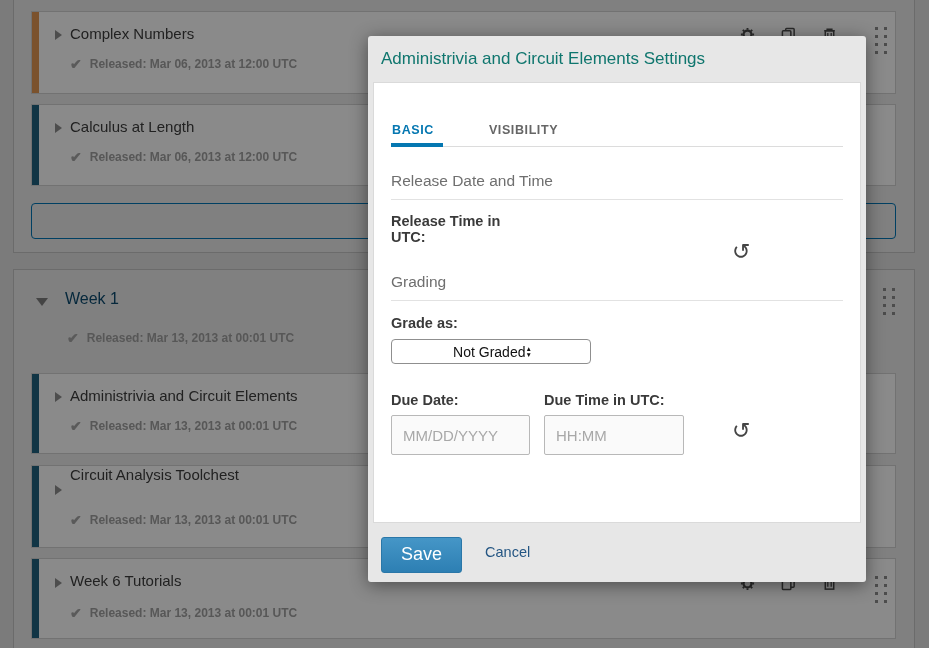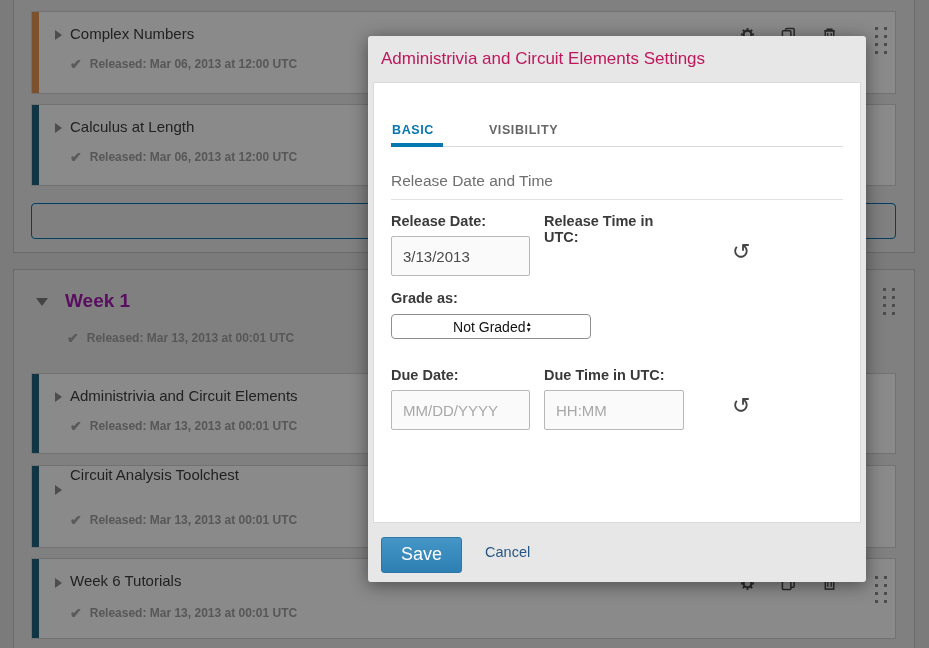--- a/index.html
+++ b/index.html
@@ -16,40 +16,40 @@
   #section1 .sub-card { left:17px; }
   .accent { position:absolute; left:0; top:0; bottom:0; width:7px; }
   .caret-r { position:absolute; width:0; height:0; border-top:5px solid transparent;
              border-bottom:5px solid transparent; border-left:7px solid #8d8d8d; }
   .caret-d { position:absolute; width:0; height:0; border-left:6px solid transparent;
              border-right:6px solid transparent; border-top:8px solid #7c7c7c; }
   .card-title { position:absolute; left:38px; top:13px; font-size:15px; color:#3d3d3d; white-space:nowrap;text-align:right; }
   .released-row { position:absolute; left:38px; font-size:12px; font-weight:bold; color:#9f9f9f; white-space:nowrap; }
   .released-row .check { font-size:14px; color:#a4a4a4; margin-right:8px; vertical-align:-1px; }
 
-  .sec-header-title { position:absolute; left:51px; top:20px; font-size:19px; font-weight:bold; color:#a21caf; }
+  .sec-header-title { position:absolute; left:51px; top:20px; font-size:16px; font-weight:normal; color:#0c4a6e; }
   .sec-header-released { position:absolute; left:53px; top:60px; font-size:12px; font-weight:bold; color:#9f9f9f; }
   .sec-header-released .check { font-size:14px; color:#a4a4a4; margin-right:8px; vertical-align:-1px; }
 
   .new-sub-btn { position:absolute; left:17px; top:246px; width:865px; height:36px;
                  background:transparent; border:1px solid #0075b4; border-radius:4px; cursor:pointer; }
 
   .icon-row { position:absolute; display:flex; align-items:flex-start; }
   .icon-btn { width:16px; height:16px; margin-right:25px; cursor:pointer; }
   .icon-btn svg { display:block; }
   .drag { display:grid; grid-template-columns:3px 3px; grid-auto-rows:3px; gap:5px 6px; cursor:grab; }
   .drag i { background:#8b8b8b; display:block; }
 
   
   .overlay { position:absolute; inset:0; background:rgba(0,0,0,0.45); z-index:10; }
 
   
   .modal { position:absolute; left:368px; top:36px; width:498px; height:546px; z-index:20;
            background:#e7e7e7; border-radius:3px; box-shadow:0 3px 18px rgba(0,0,0,0.45); }
-  .modal-title { padding:13px 10px 0 13px; font-size:17px; color:#be185d; }
+  .modal-title { padding:13px 10px 0 13px; font-size:17px; color:#0f766e; }
   .panel { position:absolute; left:5px; top:46px; width:488px; height:441px; background:#fff;
            border:1px solid #dadada; padding:0 17px; }
   .tabs { display:flex; margin-top:40px; border-bottom:1px solid #dcdcdc; }
   .tab { font-size:12.5px; font-weight:bold; letter-spacing:0.6px; color:#666; padding:0 2px 9px 2px;
          margin-right:44px; cursor:pointer; }
   .tab.active { color:#0577b1; border-bottom:4px solid #0577b1; margin-bottom:-1px; padding:0 9px 6px 1px; }
   .sec-heading { margin-top:25px; font-size:15.5px; color:#6f6f6f; padding-bottom:9px; border-bottom:1px solid #e2e2e2; }
   .field-row { position:relative; display:flex; margin-top:13px; }
   .fgroup { width:139px; margin-right:14px; }
   .flabel { font-size:14.5px; font-weight:bold; color:#3a3a3a; margin-bottom:7px; }
@@ -218,30 +218,27 @@
 
     <div class="panel">
       <div class="tabs">
         <div class="tab active">BASIC</div>
         <div class="tab">VISIBILITY</div>
       </div>
 
       <div class="sec-heading">Release Date and Time</div>
 
       <div class="field-row">
-        <div class="fgroup">
-          <div class="flabel">Release Date:</div>
-          <input class="finput" type="text" value="3/13/2013" style="">
-        </div>
         <div class="fgroup" style="width:140px;">
           <div class="flabel">Release Time in UTC:</div>
         </div>
         <button class="undo">↺</button>
       </div>
 
+      <div class="sec-heading" style="margin-top:21px;">Grading</div>
       <div class="grade-label">Grade as:</div>
       <div class="select-box">
         <span>Not Graded</span>
         <span class="spin"><span>▲</span><br><span>▼</span></span>
       </div>
 
       <div class="field-row due-row">
         <div class="fgroup">
           <div class="flabel">Due Date:</div>
           <input class="finput" type="text" placeholder="MM/DD/YYYY" style="">

